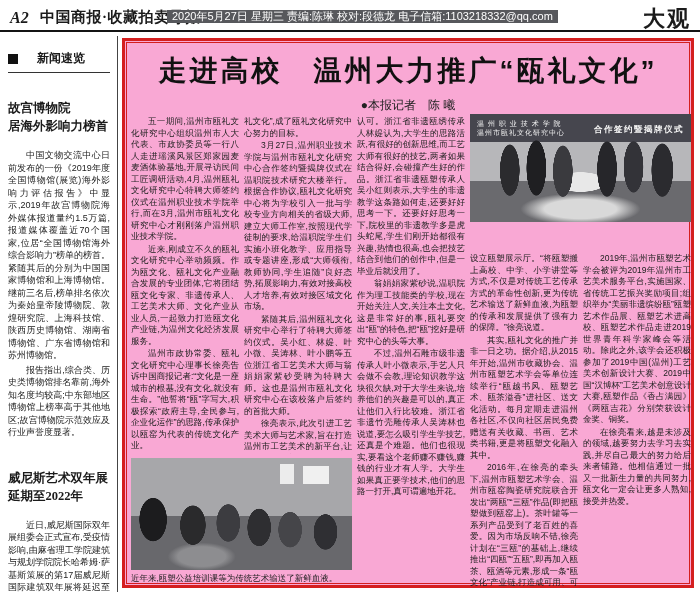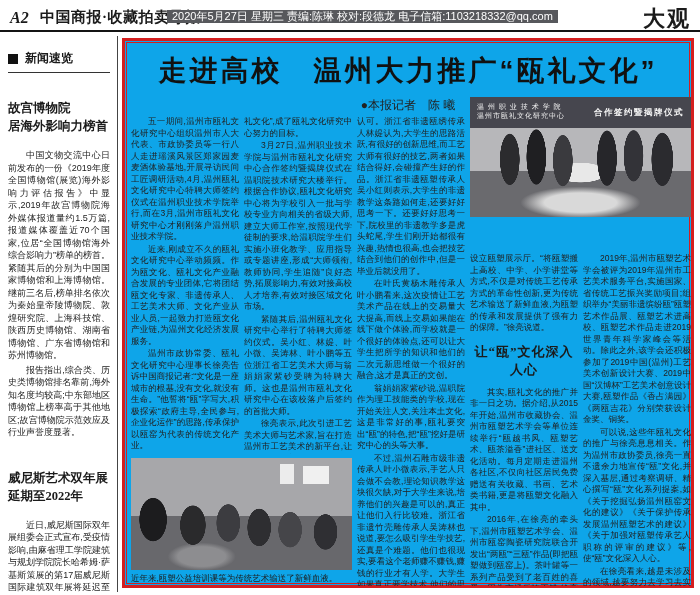--- a/index.html
+++ b/index.html
@@ -9,44 +9,44 @@
   
   .hdr-pagelabel { position:absolute; left:10px; top:9px; font:italic bold 16px "Liberation Serif",serif; }
   .hdr-masthead  { position:absolute; left:40px; top:8px; font-family:"Liberation Serif","DejaVu Serif",serif; font-weight:bold; font-size:15px; letter-spacing:.5px; }
   .hdr-datebar   { position:absolute; left:167px; top:10px; background:#57585c; color:#fff; font-size:11px; line-height:13px; padding:0 5px; white-space:nowrap; }
   .hdr-section   { position:absolute; right:9px; top:4px; font-family:"Liberation Serif","DejaVu Serif",serif; font-weight:bold; font-size:22px; letter-spacing:2px; }
   .hdr-rule      { position:absolute; left:0; top:30px; width:700px; height:2px; background:#141414; }
 
   
   .sb-divider { position:absolute; left:117px; top:36px; width:1px; height:556px; background:#444; }
   .sidebar { position:absolute; left:8px; top:50px; width:102px; }
-  .sb-head { font-weight:bold; font-size:12px; padding-bottom:5px; border-bottom:1px solid #333; display:flex; align-items:center; gap:7px; }
+  .sb-head { font-weight:bold; font-size:12px; padding-bottom:5px; border-bottom:1px solid #333; display:flex; align-items:center; gap:19px; }
   .sb-square { width:10px; height:10px; background:#111; display:inline-block; }
   .sb-title { font-weight:bold; font-size:12.5px; line-height:18px; margin:26px 0 14px; white-space:pre-line; font-family:"Liberation Serif","DejaVu Serif",serif; }
   .sb-title.second { margin-top:30px; }
   .sb-p { font-size:9px; line-height:12.5px; text-align:justify; text-indent:2em; color:#222; margin-bottom:2px; }
 
   
-  .article-box { position:absolute; left:122px; top:38px; width:572px; height:550px; border:3px solid #d41f1f; background:#0ea5e9; }
+  .article-box { position:absolute; left:122px; top:38px; width:572px; height:550px; border:3px solid #d41f1f; background:#f9a8d4; }
   .article-innerline { position:absolute; inset:1px; border:1px solid #d41f1f; pointer-events:none; }
   .a-title { position:absolute; left:0; top:11px; width:100%; text-align:center; font-weight:bold; font-size:28px; letter-spacing:3px; color:#111; }
   .a-byline { position:absolute; left:0; top:56px; width:100%; text-align:center; font-size:12px; color:#222; }
 
   .a-col { position:absolute; overflow:hidden; }
   .a-p { font-size:8.5px; line-height:11.5px; text-align:justify; text-indent:2em; color:#212121; margin-bottom:1px; }
   .a-sub { font-weight:bold; font-size:13px; text-align:center; margin:9px 0 8px; font-family:"Liberation Serif","DejaVu Serif",serif; letter-spacing:1px; }
 
   .col1 { left:6px;   top:75px;  width:108px; height:338px; }
   .col2 { left:119px; top:75px;  width:108px; height:338px; }
   .col3 { left:232px; top:75px;  width:108px; height:470px; }
   .col4 { left:345px; top:212px; width:108px; height:333px; }
   .col5 { left:458px; top:212px; width:108px; height:333px; }
 
   
-  .photo-tr { position:absolute; left:345px; top:56px; width:221px; height:120px;
+  .photo-tr { position:absolute; left:345px; top:73px; width:221px; height:108px;
     background:
       radial-gradient(ellipse 10px 26px at 18% 52%, #2b2b2e 97%, transparent),
       radial-gradient(ellipse 10px 28px at 30% 50%, #1f1f22 97%, transparent),
       radial-gradient(ellipse 10px 26px at 42% 53%, #3a3a3e 97%, transparent),
       radial-gradient(ellipse 10px 28px at 62% 51%, #26262a 97%, transparent),
       radial-gradient(ellipse 10px 26px at 74% 49%, #333338 97%, transparent),
       radial-gradient(ellipse 11px 27px at 87% 52%, #2b2b2f 97%, transparent),
       radial-gradient(ellipse 26px 10px at 50% 63%, #e8e8e8 96%, transparent),
       radial-gradient(ellipse 60px 16px at 50% 88%, #d9d9d9 60%, transparent),
       linear-gradient(#46464e 0 26%, #b7b7ba 26% 62%, #6a6a6e 62% 100%);
@@ -115,40 +115,37 @@
   <div class="a-col col2">
     <p class="a-p" style="text-indent:0">礼文化”,成了瓯礼文化研究中心努力的目标。</p>
     <p class="a-p">3月27日,温州职业技术学院与温州市瓯礼文化研究中心合作签约暨揭牌仪式在温职院技术研究大楼举行。根据合作协议,瓯礼文化研究中心将为学校引入一批与学校专业方向相关的省级大师,建立大师工作室,按照现代学徒制的要求,给温职院学生们实施小班化教学、应用指导或专题讲座,形成“大师领衔,教师协同,学生追随”良好态势,拓展影响力,有效对接高校人才培养,有效对接区域文化市场。</p>
     <p class="a-p">紧随其后,温州瓯礼文化研究中心举行了特聘大师签约仪式。吴小红、林媞、叶小微、吴涛林、叶小鹏等五位浙江省工艺美术大师与翁娟娟家紫砂受聘为特聘大师。这也是温州市瓯礼文化研究中心在该校落户后签约的首批大师。</p>
     <p class="a-p">徐亮表示,此次引进工艺美术大师与艺术家,旨在打造温州市工艺美术的新平台,让优秀的工艺美术作品成为“瓯礼”的代表,让温州文化走出温州,宣传温州。</p>
 
   </div>
 
   <div class="a-col col3">
     <p class="a-p" style="text-indent:0">认可。浙江省非遗瓯绣传承人林媞认为,大学生的思路活跃,有很好的创新思维,而工艺大师有很好的技艺,两者如果结合得好,会碰撞产生好的作品。浙江省非遗瓯塑传承人吴小红则表示,大学生的非遗教学这条路如何走,还要好好思考一下。还要好好思考一下,院校里的非遗教学多是虎头蛇尾,学生们刚开始都很有兴趣,热情也很高,也会把技艺结合到他们的创作中,但是一毕业后就没用了。</p>
-    <p class="a-p">在叶氏黄杨木雕传承人叶小鹏看来,这次疫情让工艺美术产品在线上的交易量大大提高,而线上交易如果能在线下做个体验,而学校就是一个很好的体验点,还可以让大学生把所学的知识和他们的二次元新思维做一个很好的融合,这才是真正的文创。</p>
     <p class="a-p">翁娟娟家紫砂说,温职院作为理工技能类的学校,现在开始关注人文,关注本土文化,这是非常好的事,瓯礼要突出“瓯”的特色,把“瓯”挖好是研究中心的头等大事。</p>
     <p class="a-p">不过,温州石雕市级非遗传承人叶小微表示,手艺人只会做不会教,理论知识教学这块很欠缺,对于大学生来说,培养他们的兴趣是可以的,真正让他们入行比较难。浙江省非遗竹壳雕传承人吴涛林也说道,要怎么吸引学生学技艺,还真是个难题。他们也很现实,要看这个老师赚不赚钱,赚钱的行业才有人学。大学生如果真正要学技术,他们的思路一打开,真可谓遍地开花。</p>
 
   </div>
 
   <div class="photo-tr">
     <span class="photo-banner-left">温 州 职 业 技 术 学 院
 温州市瓯礼文化研究中心</span>
     <span class="photo-banner-right">合作签约暨揭牌仪式</span>
   </div>
 
   <div class="a-col col4">
     <p class="a-p" style="text-indent:0">设立瓯塑展示厅。“将瓯塑搬上高校、中学、小学讲堂等方式,不仅是对传统工艺传承方式的革命性创新,更为传统艺术输送了新鲜血液,为瓯塑的传承和发展提供了强有力的保障。”徐亮说道。</p>
-    <div class="a-sub">让“瓯”文化深入人心</div>
     <p class="a-p">其实,瓯礼文化的推广并非一日之功。据介绍,从2015年开始,温州市收藏协会、温州市瓯塑艺术学会等单位连续举行“瓯越书风、瓯塑艺术、瓯茶溢香”进社区、送文化活动。每月定期走进温州各社区,不仅向社区居民免费赠送有关收藏、书画、艺术类书籍,更是将瓯塑文化融入其中。</p>
     <p class="a-p">2016年,在徐亮的牵头下,温州市瓯塑艺术学会、温州市瓯窑陶瓷研究院联合开发出“两瓯”“三瓯”作品(即把瓯塑做到瓯窑上)。茶叶罐等一系列产品受到了老百姓的喜爱。因为市场反响不错,徐亮计划在“三瓯”的基础上,继续推出“四瓯”“五瓯”,即再加入瓯茶、瓯酒等元素,形成一条“瓯文化”产业链,打造成可用、可赏的家居用品。</p>
   </div>
 
   <div class="a-col col5">
     <p class="a-p">2019年,温州市瓯塑艺术学会被评为2019年温州市工艺美术服务平台,实施国家、省传统工艺振兴奖励项目;组织举办“美丽非遗缤纷瓯”瓯塑艺术作品展、瓯塑艺术进高校、瓯塑艺术作品走进2019世界青年科学家峰会等活动。除此之外,该学会还积极参加了2019中国(温州)工艺美术创新设计大赛、2019中国“汉博杯”工艺美术创意设计大赛,瓯塑作品《香占满园》《两瓯吉花》分别荣获设计金奖、铜奖。</p>
-    <p class="a-p">可以说,这些年瓯礼文化的推广与徐亮息息相关。作为温州市政协委员,徐亮一直不遗余力地宣传“瓯”文化,并深入基层,通过考察调研、精心撰写“瓯”文化系列提案,如《关于挖掘弘扬温州瓯窑文化的建议》《关于保护传承发展温州瓯塑艺术的建议》《关于加强对瓯塑传承艺人职称的评审的建议》等,使“瓯”文化深入人心。</p>
     <p class="a-p">在徐亮看来,越是未涉及的领域,越要努力去学习去实践,并尽自己最大的努力给后来者铺路。他相信通过一批又一批新生力量的共同努力,瓯文化一定会让更多人熟知,接受并热爱。</p>
   </div>
 
   <div class="photo-bl"></div>
   <div class="photo-bl-caption">近年来,瓯塑公益培训课等为传统艺术输送了新鲜血液。</div>
 </div>
 
 </body></html>

